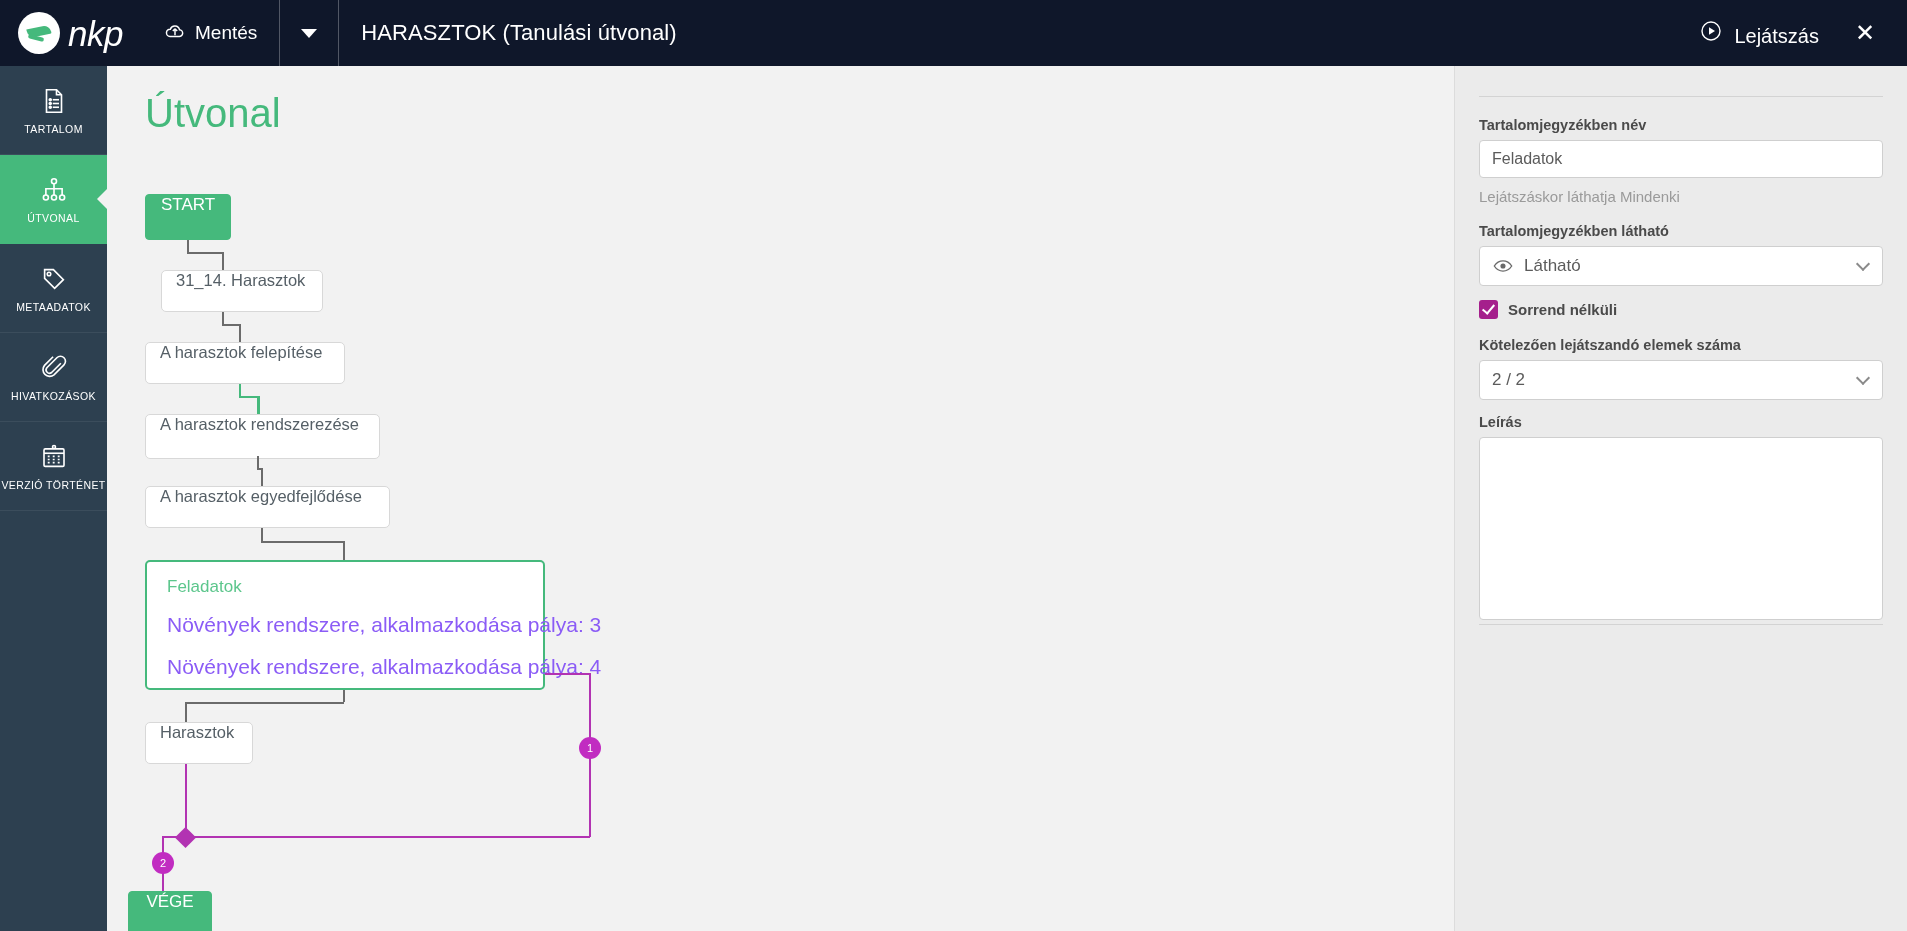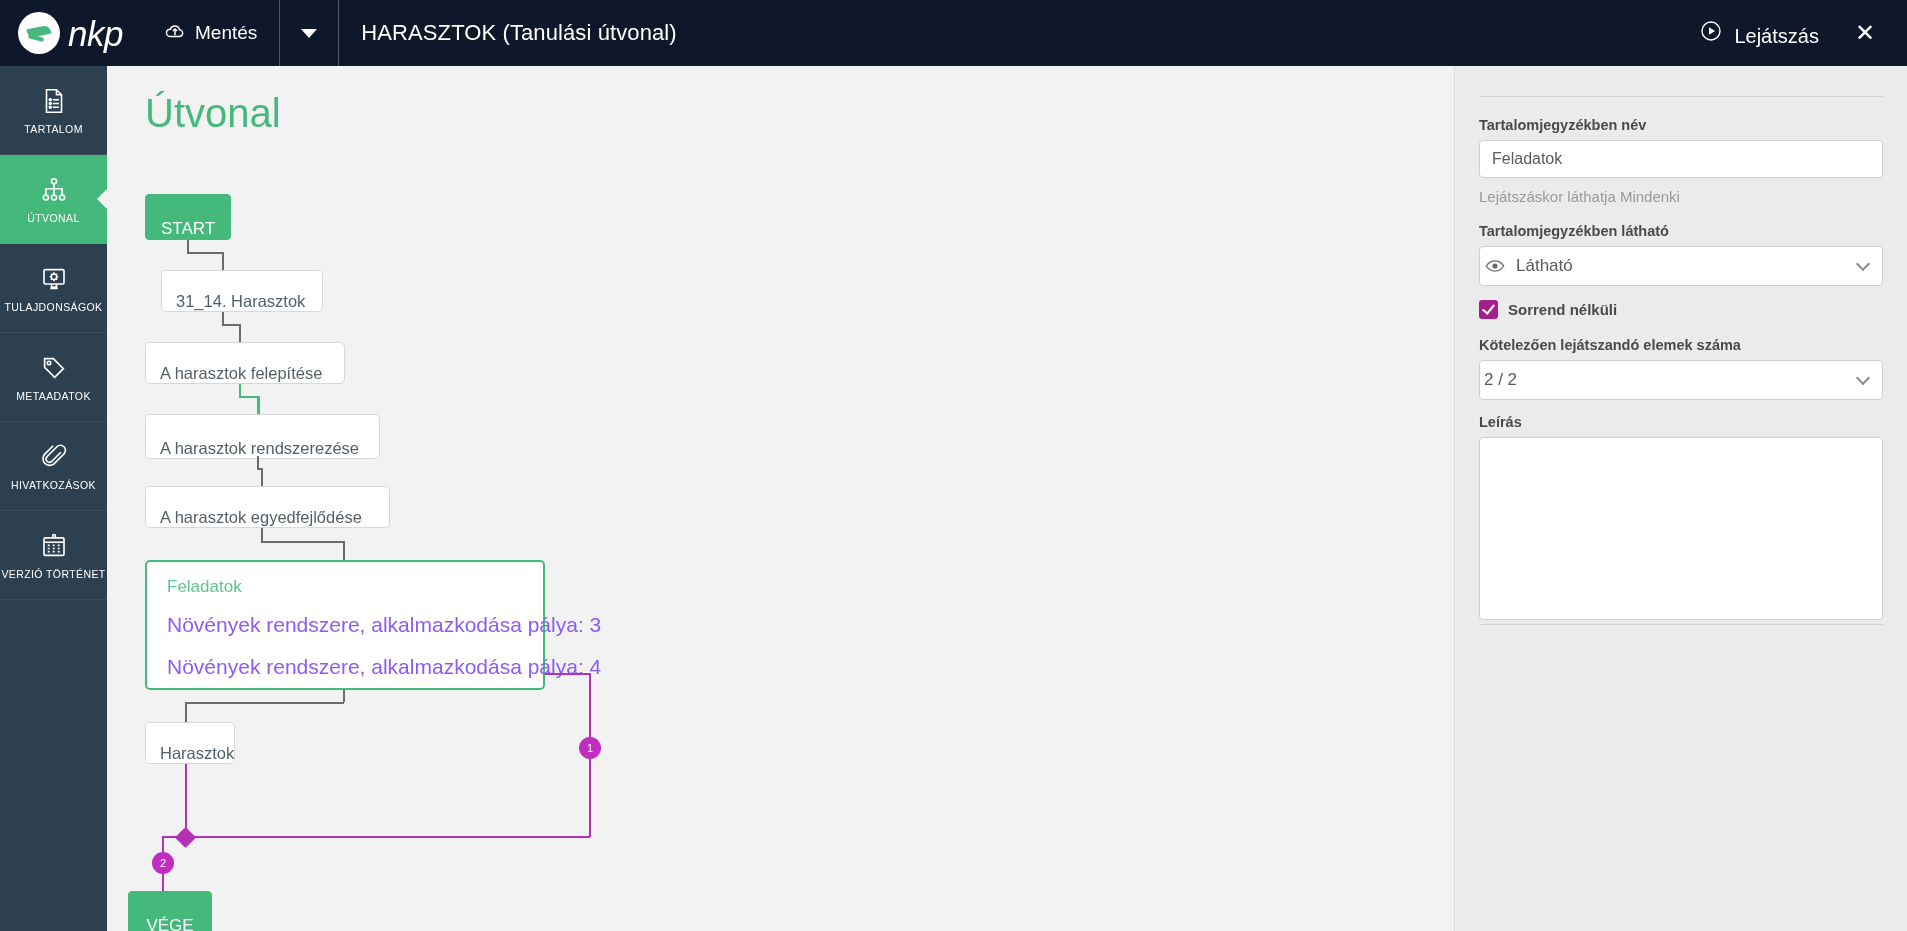--- a/index.html
+++ b/index.html
@@ -90,21 +90,21 @@
     font-size: 40px; color: #45b97c; font-weight: 400;
   }
 
   .flowbox {
     position: absolute;
     background: #ffffff;
     border: 1px solid #d8d8d8;
     border-radius: 5px;
     color: #555f66;
     font-size: 16.5px;
-    display: flex; align-items: flex-end;
+    display: flex; align-items: flex-start;
     padding: 0 14px;
     cursor: pointer;
     white-space: nowrap;
   }
   .flowbox.terminal {
     background: #45b97c; border-color: #45b97c; color: #ffffff;
     font-size: 17px; justify-content: center; border-radius: 4px;
   }
   .groupbox {
     position: absolute;
@@ -149,21 +149,21 @@
   .rp-note { font-size: 15px; color: #9a9a9a; margin: 10px 0 18px 0; }
   .rp-input {
     width: 100%; height: 38px; background: #ffffff;
     border: 1px solid #cfcfcf; border-radius: 4px;
     font-size: 16px; color: #5b5b5b; padding: 0 12px;
     font-family: "Liberation Sans", sans-serif; outline: none;
   }
   .rp-select {
     position: relative; width: 100%; height: 40px; background: #ffffff;
     border: 1px solid #cfcfcf; border-radius: 4px;
-    display: flex; align-items: center; padding: 0 4px; cursor: pointer;
+    display: flex; align-items: center; padding: 0 12px; cursor: pointer;
     margin-bottom: 14px;
   }
   .rp-select .sel-text { font-size: 17px; color: #5b5b5b; }
   .chev {
     position: absolute; right: 14px; top: 50%;
     width: 10px; height: 10px; border-right: 2px solid #8a8a8a;
     border-bottom: 2px solid #8a8a8a;
     transform: translateY(-70%) rotate(45deg);
   }
   .rp-check-row { display: flex; align-items: center; gap: 10px; margin: 0 0 18px 0; cursor: pointer; }
@@ -246,31 +246,20 @@
         <circle cx="12" cy="5" r="2"></circle>
         <circle cx="5.5" cy="18" r="2"></circle>
           <circle cx="12" cy="18" r="2"></circle>
           <circle cx="18.5" cy="18" r="2"></circle>
         <path d="M12 7v4M5.5 16v-5h13v5M12 11v5"></path>
       </svg>
     </span>
     <span class="ni-label">ÚTVONAL</span>
   </div>
 
-  <div class="nav-item">
-    <span class="nav-ico">
-      <svg width="30" height="30" viewBox="0 0 24 24" fill="none" stroke="#ffffff" stroke-width="1.3">
-        <rect x="4" y="4.5" width="16" height="11.5" rx="1"></rect>
-        <path d="M10 16v2.5h4V16M9 19.5h6"></path>
-        <circle cx="12" cy="10.2" r="2.2"></circle>
-        <path d="M12 6.6v1.2M12 12.6v1.2M8.6 10.2h1.2M14.2 10.2h1.2M9.6 7.8l.9.9M13.5 11.7l.9.9M14.4 7.8l-.9.9M10.5 11.7l-.9.9"></path>
-      </svg>
-    </span>
-    <span class="ni-label">TULAJDONSÁGOK</span>
-  </div>
 
   <div class="nav-item">
     <span class="nav-ico">
       <svg width="30" height="30" viewBox="0 0 24 24" fill="none" stroke="#ffffff" stroke-width="1.3">
         <path d="M4.5 4.5h7l8 8-7 7-8-8z"></path>
         <circle cx="8" cy="8" r="1.4"></circle>
       </svg>
     </span>
     <span class="ni-label">METAADATOK</span>
   </div>
@@ -343,21 +332,21 @@
   <div class="groupbox" style="left:38px; top:494px; width:400px; height:130px;">
     <div class="group-title">Feladatok</div>
     <div class="group-row" style="top:51px;">Növények rendszere, alkalmazkodása pálya: 3</div>
     <div class="group-row" style="top:93px;">Növények rendszere, alkalmazkodása pálya: 4</div>
   </div>
 
   <div class="conn" style="left:236px; top:624px; width:1.5px; height:12px;"></div>
   <div class="conn" style="left:78px; top:636px; width:159px; height:1.5px;"></div>
   <div class="conn" style="left:78px; top:636px; width:1.5px; height:20px;"></div>
 
-  <div class="flowbox" style="left:38px; top:656px; width:90px; height:42px;">
+  <div class="flowbox" style="left:38px; top:656px; width:108px; height:42px;">
     <span>Harasztok</span>
   </div>
 
   <div class="conn purple" style="left:438px; top:607px; width:45px; height:1.5px;"></div>
   <div class="conn purple" style="left:482px; top:607px; width:1.5px; height:164px;"></div>
   <div class="badge" style="left:472px; top:671px;">
     <span>1</span>
   </div>
 
   <div class="conn purple" style="left:78px; top:698px; width:1.5px; height:73px;"></div>

